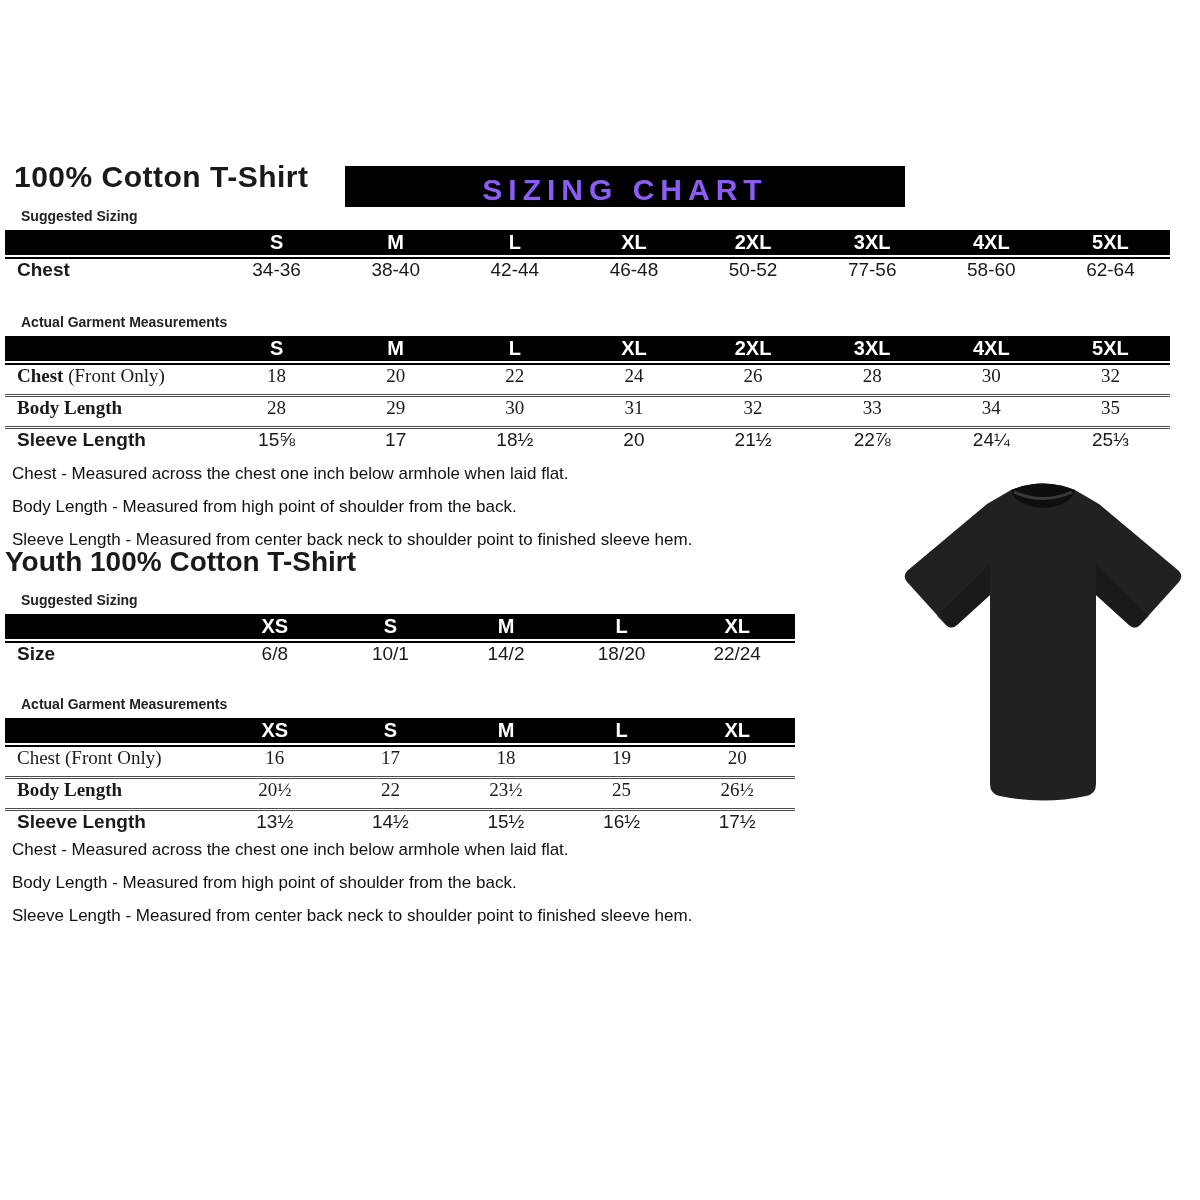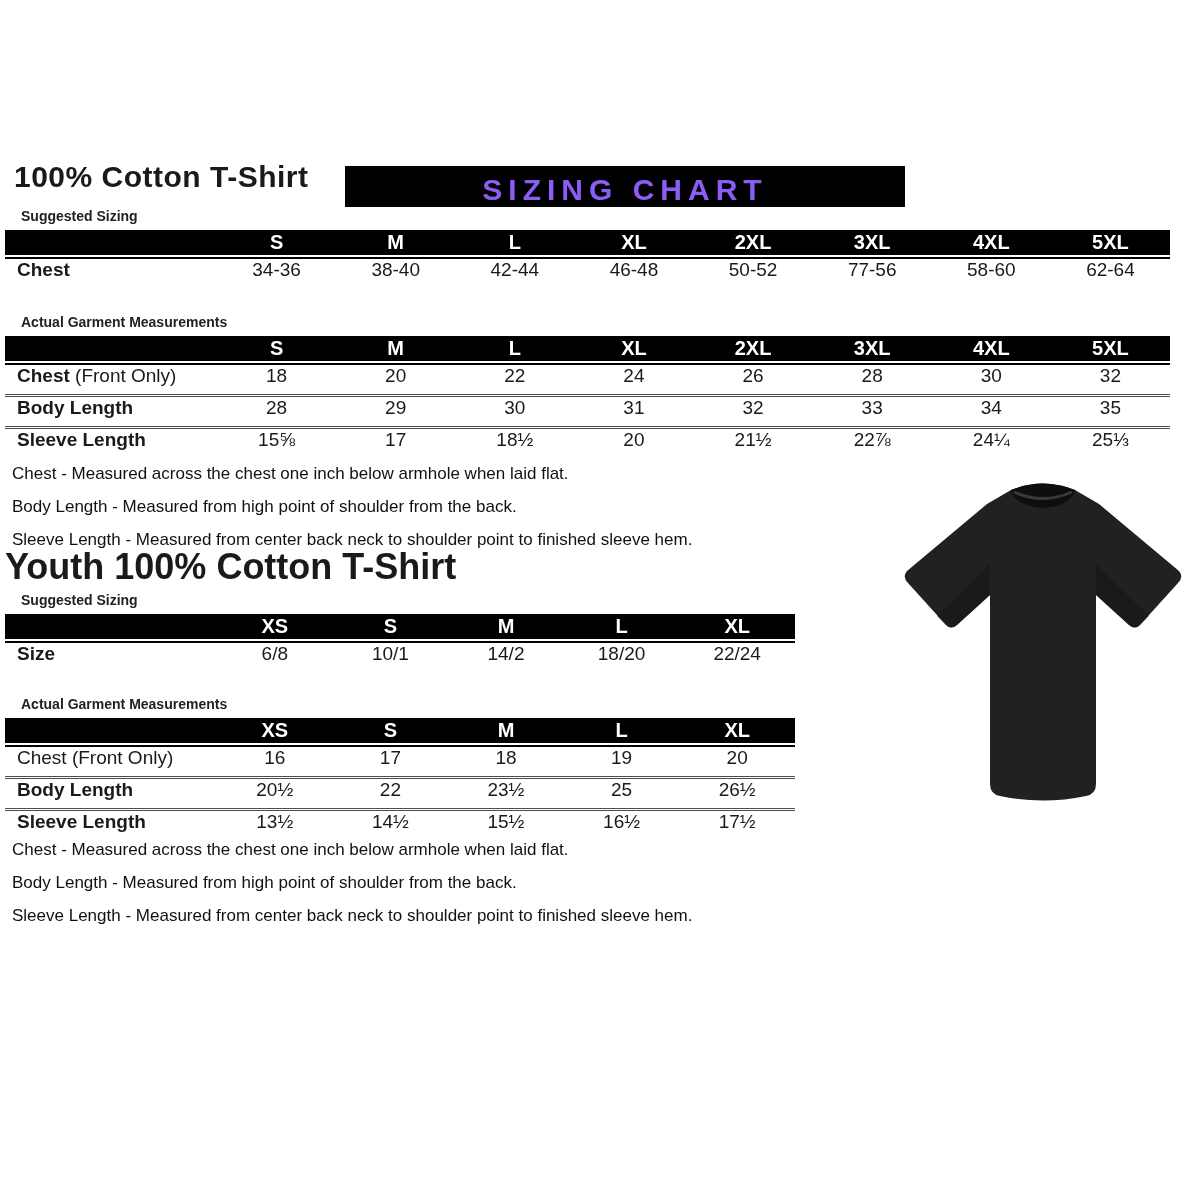--- a/index.html
+++ b/index.html
@@ -8,28 +8,28 @@
     font-family:"Liberation Sans", sans-serif;color:#1a1a1a;overflow:hidden;
   }
   .abs{position:absolute;}
   .main-title{left:14px;top:160px;font-size:30px;font-weight:bold;letter-spacing:.5px;}
   .banner{
     left:345px;top:166px;width:560px;height:41px;background:#000;color:#8b5cf6;
     display:flex;align-items:flex-end;justify-content:center;
     font-size:30px;font-weight:bold;letter-spacing:6px;
   }
   .section-label{font-size:14px;color:#222;margin:0 0 6px 16px;font-weight:bold;}
-  .youth-title{left:5px;top:546px;font-size:36px;font-weight:bold;}
+  .youth-title{left:5px;top:546px;font-size:28px;font-weight:bold;}
 
   .tbl{width:100%;}
   .thead{display:flex;align-items:center;background:#000;color:#fff;height:25px;}
   .thead .cell{font-weight:bold;font-size:20px;}
   .hr{height:2px;background:#000;margin-top:2px;}
   .trow{display:flex;align-items:flex-start;height:29px;}
-  .sep{border-bottom:3px double #4d4d4d;}
+  .sep{border-bottom:3px double #4d4d4d;font-family:Liberation Serif, serif;}
   .cell{flex:1;text-align:center;font-size:19px;white-space:nowrap;}
   .cell.label{flex:0 0 200px;text-align:left;padding-left:12px;}
   .b{font-weight:bold;}
 
   .notes{font-size:17px;color:#111;}
   .notes .note{margin-bottom:13px;line-height:20px;}
 
   .tshirt{left:893px;top:468px;}
 </style>
 </head>

